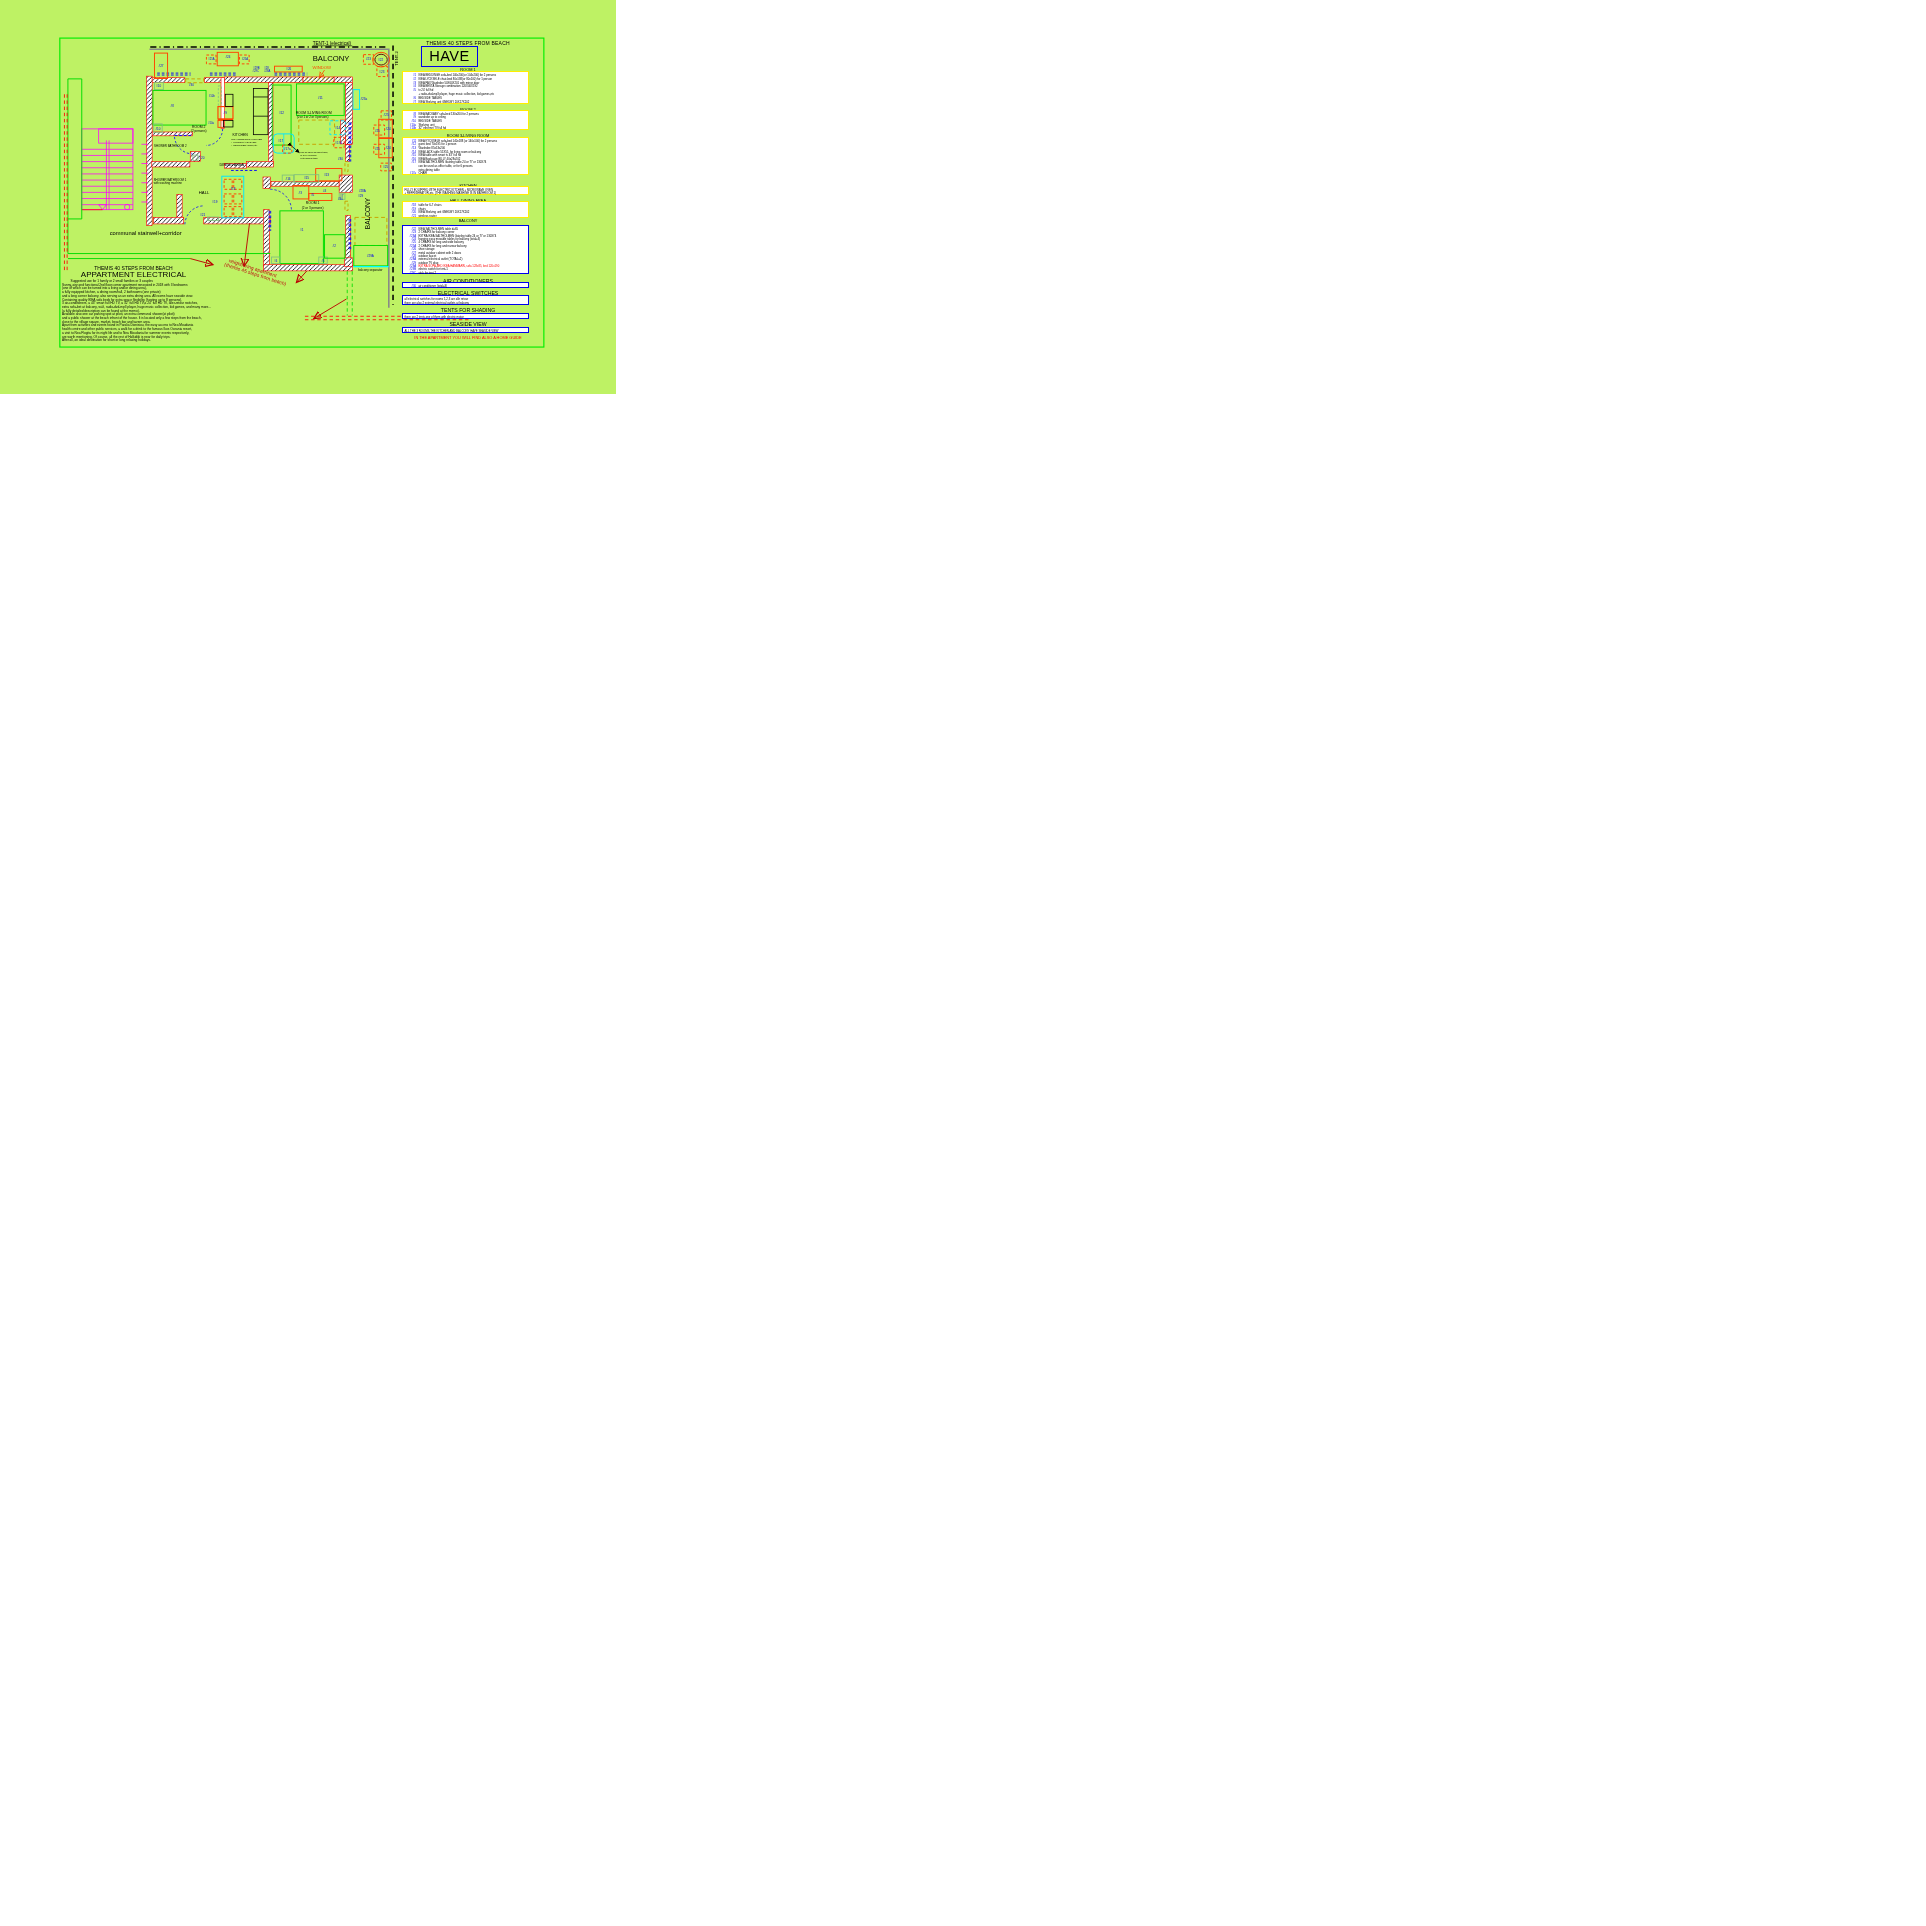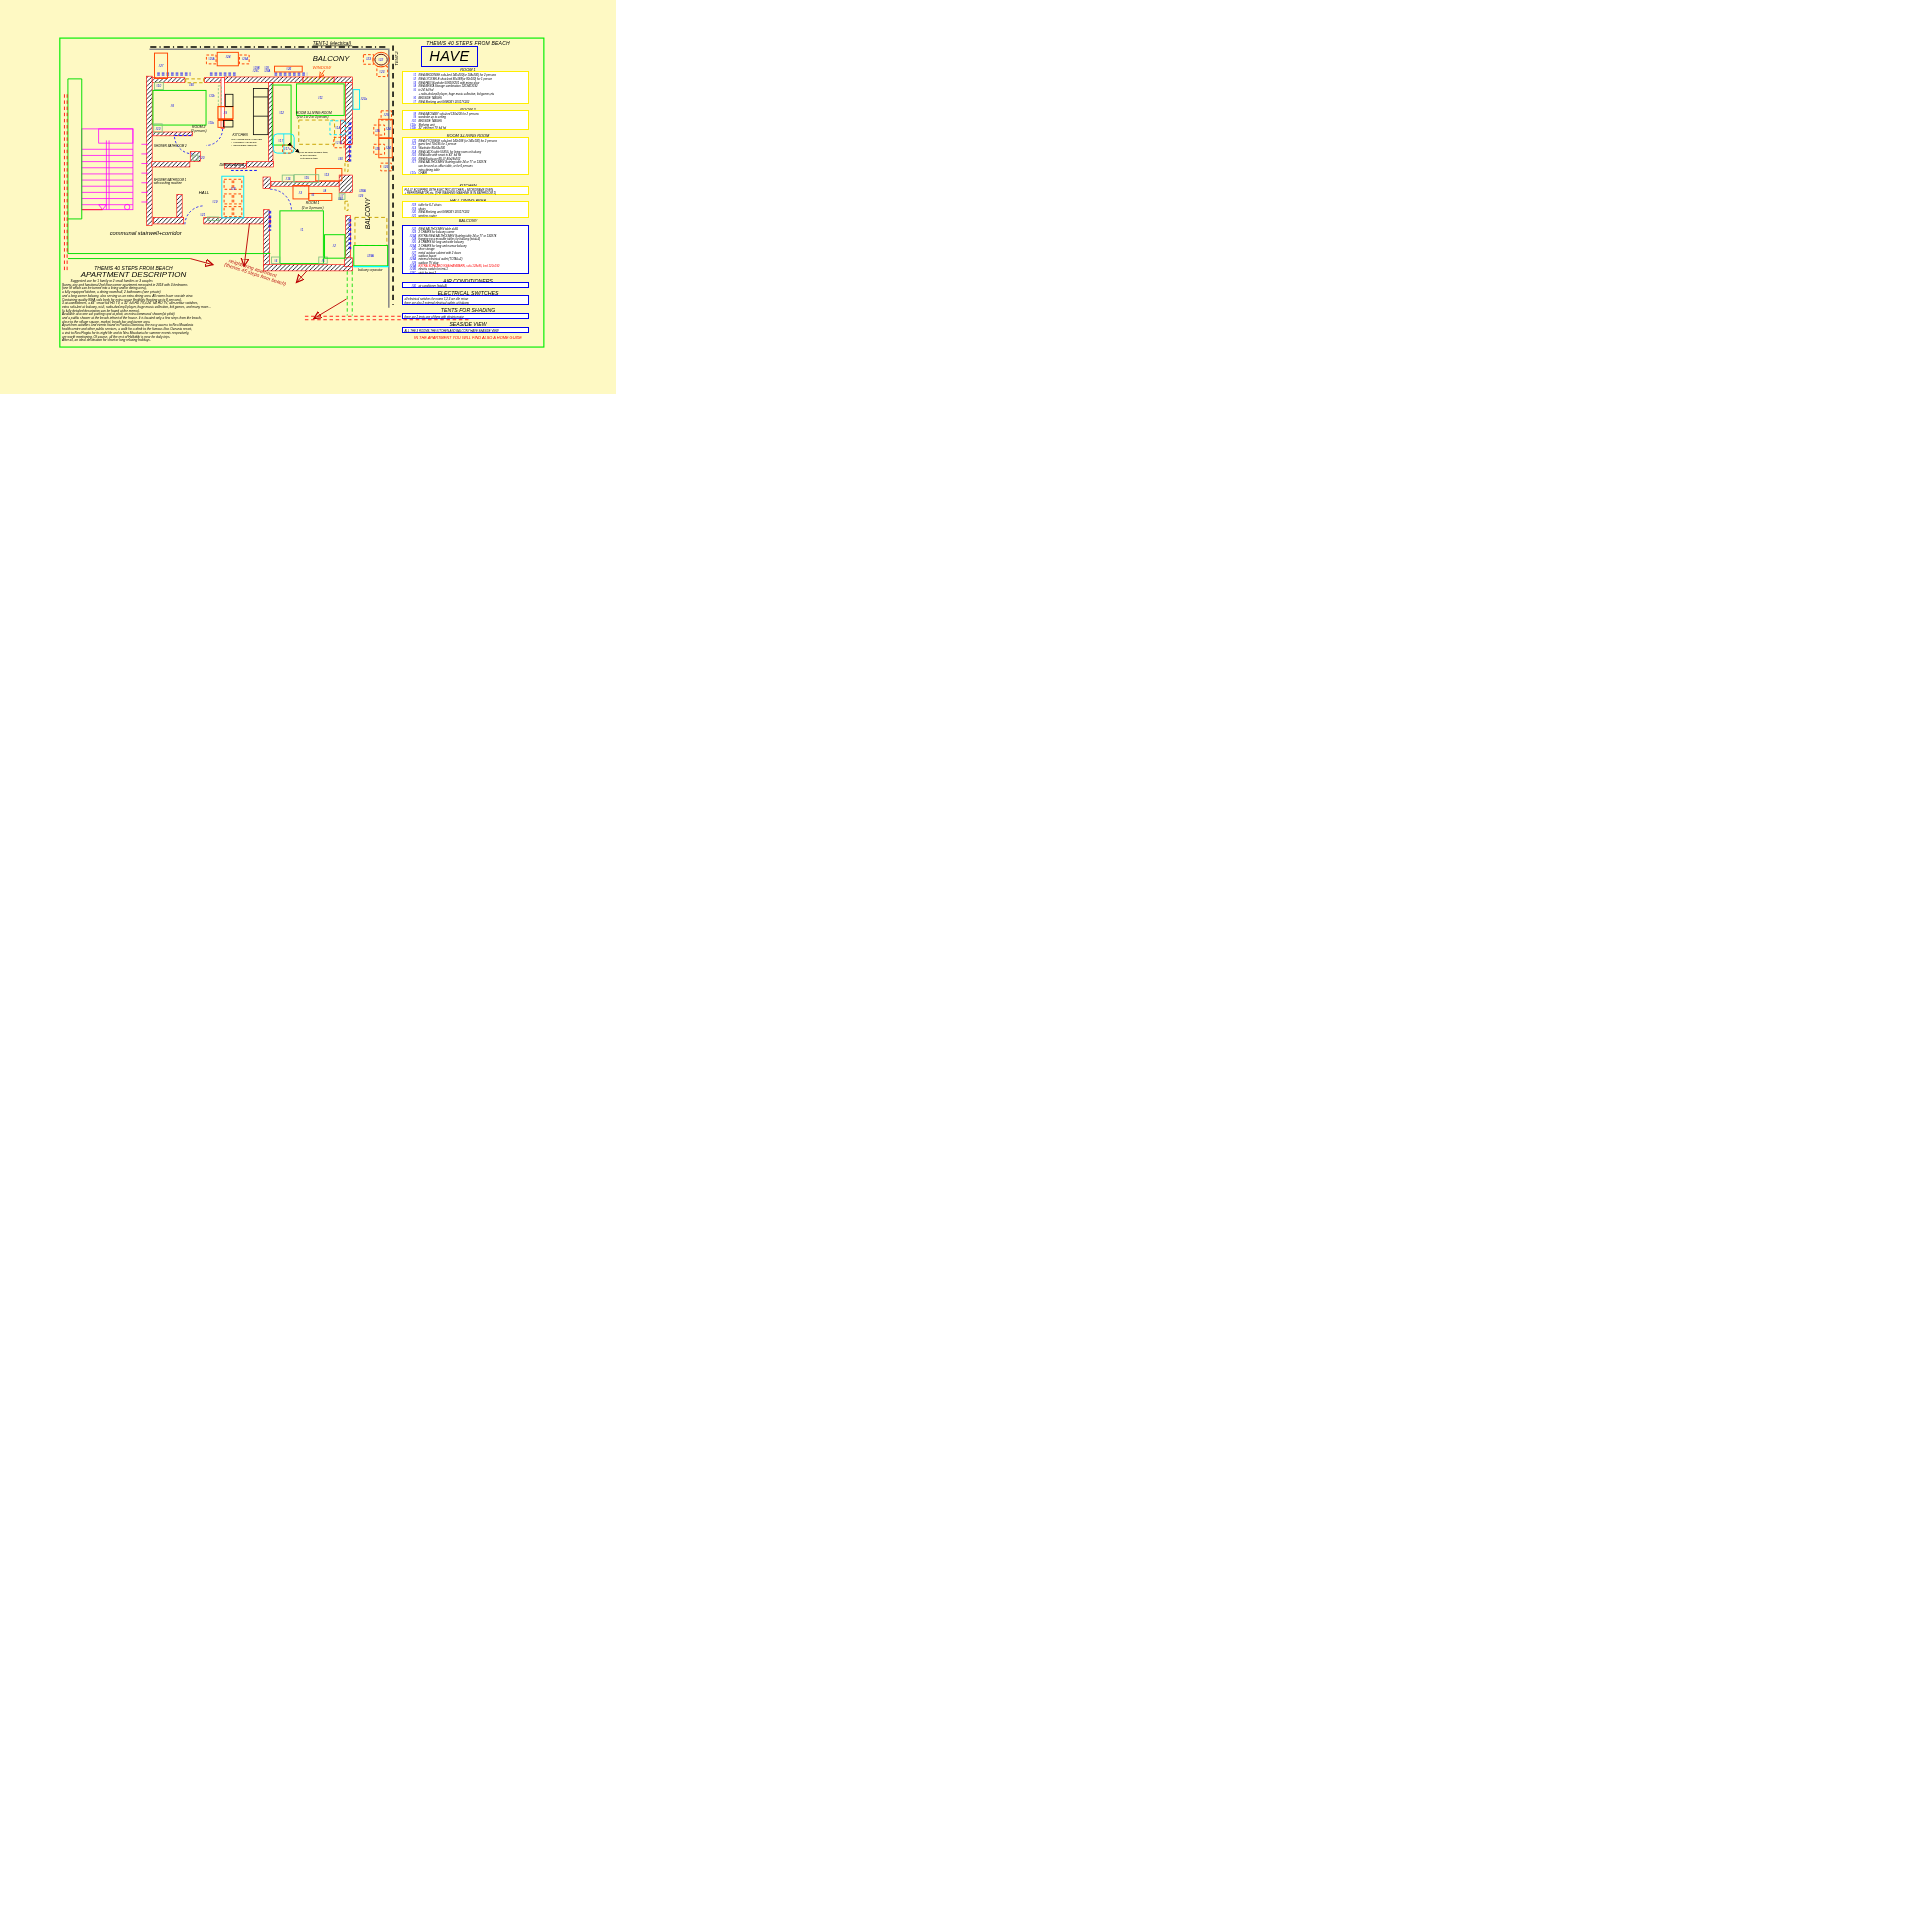--- a/index.html
+++ b/index.html
@@ -1,17 +1,17 @@
 <!DOCTYPE html>
 <html style="font-size:6.2px"><head>
 <meta charset="utf-8">
 <style>
   html,body{margin:0;padding:0;background:#fff;}
-  #sheet{position:relative;width:616px;height:394px;background:#fef9c3;
-         font-family:"Liberation Sans", sans-serif;overflow:hidden;font-style:italic;}
+  #sheet{position:relative;width:616px;height:394px;background:#bef264;
+         font-family:"Liberation Sans", sans-serif;overflow:hidden;}
   #plan-svg{position:absolute;left:0;top:0;}
   .memo-col{position:absolute;left:402px;width:132px;}
   .memo-head{position:absolute;width:132px;text-align:center;color:#000;white-space:nowrap;}
   .memo-head.small{font-size:3.9px;}
   .memo-head.big{font-size:5.2px;}
   .memo-box{position:absolute;left:0;width:127px;background:#fff;box-sizing:border-box;
             padding:0.8px 1.5px 0.8px 1.5px;}
   .memo-box.yellow{border:1px solid #ffee00;}
   .memo-box.blue{border:1px solid #0000ee;}
   .mrow{display:flex;align-items:baseline;}
@@ -549,21 +549,21 @@
       <div class="memo-box blue" style="top: 287px; height: 6.2px;">
         <div class="mrow" style="height: 4.2px;">
           <span class="mline">ALL THE 3 ROOMS,THE KITCHEN AND BALCONY HAVE SEASIDE VIEW</span>
         </div>
       </div>
     </div>
   <div id="memo-footer">IN THE APARTMENT YOU WILL FIND ALSO A HOME GUIDE</div>
 
   <div id="descr">
     <div id="descr-title1">THEMIS 40 STEPS FROM BEACH</div>
-    <div id="descr-title2">APARTMENT DESCRIPTION</div>
+    <div id="descr-title2">APPARTMENT ELECTRICAL</div>
     <div id="descr-body">
         <div class="dline first">Suggested use for 1 family or 2 small families or 3 couples</div>
         <div class="dline">Sunny, airy and functional 2nd floor corner apartment renovated in 2018 with 3 bedrooms</div>
         <div class="dline">(one of which can be turned into a living and/or dining area),</div>
         <div class="dline">a fully equipped kitchen, a dining room/hall, 2 bathrooms (one private)</div>
         <div class="dline">and a long corner balcony, also serving as an extra dining area. All rooms have seaside view.</div>
         <div class="dline"> Containing quality IKEA sofa beds for extra space flexibility (hosting up to 8 persons),</div>
         <div class="dline">3 air-conditioners, a 43" smart full HD TV, a 32" full HD TV,a 24" full HD TV, aller-retour switches,</div>
         <div class="dline">extra sofa-bet at balcony, wi-fi, radio-dvd-mp3 player, huge music collection, kid games, and many more...</div>
         <div class="dline">(a fully detailed description can be found at the memo).</div>

